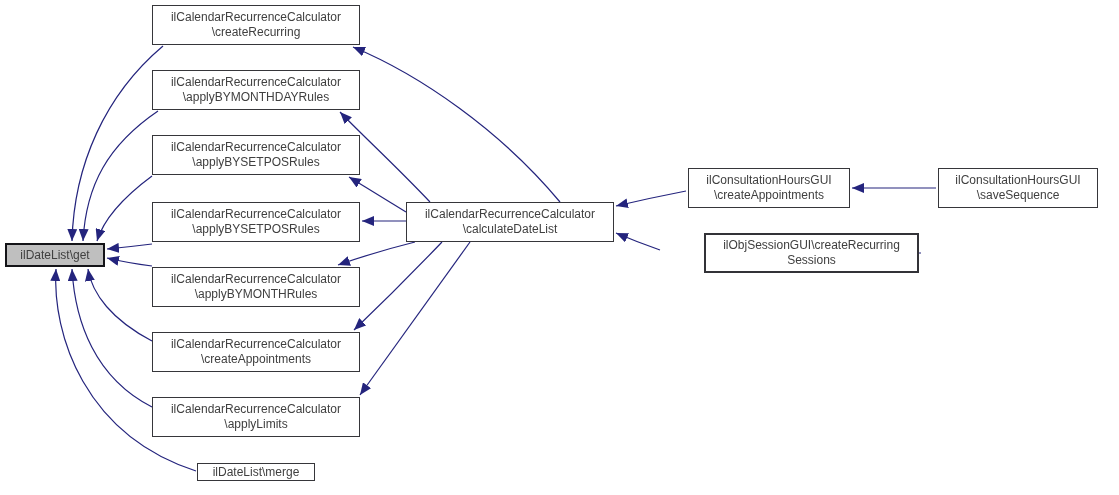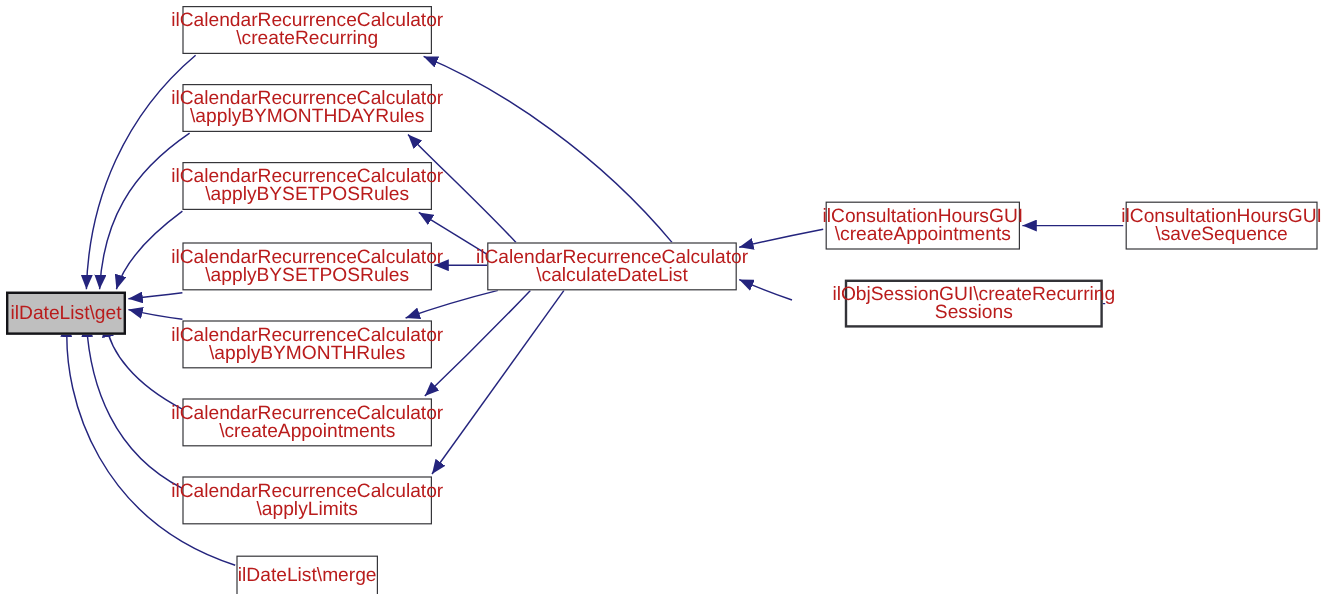--- a/index.html
+++ b/index.html
@@ -19,22 +19,22 @@
   .edge {
     fill: none;
     stroke: #24247d;
     stroke-width: 1.2px;
   }
   .node {
     position: absolute;
     box-sizing: border-box;
     background: #ffffff;
     border: 1px solid #36363a;
-    color: #b91c1c;
-    font-size: 16px;
+    color: #404040;
+    font-size: 12px;
     line-height: 15px;
     text-align: center;
     white-space: nowrap;
     display: flex;
     flex-direction: column;
     align-items: center;
     justify-content: center;
     cursor: pointer;
   }
   .node.focus {
@@ -70,21 +70,21 @@
     <path class="edge" d="M406,221 L362,221" marker-end="url(#arrow)"></path>
     <path class="edge" d="M415,242 Q375,252 338,265" marker-end="url(#arrow)"></path>
     <path class="edge" d="M442,242 Q398,288 354,330" marker-end="url(#arrow)"></path>
     <path class="edge" d="M470,242 Q414,320 360,395" marker-end="url(#arrow)"></path>
     <path class="edge" d="M686,191 Q650,198 616,206" marker-end="url(#arrow)"></path>
     <path class="edge" d="M660,250 Q637,242 616,233" marker-end="url(#arrow)"></path>
     <path class="edge" d="M936,188 L852,188" marker-end="url(#arrow)"></path>
     <path class="edge" d="M921,253 L879,253" marker-end="url(#arrow)"></path>
   </svg>
 
-  <div class="node focus" style="left:5px; top:243px; width:100px; height:36px;">
+  <div class="node focus" style="left:5px; top:243px; width:100px; height:24px;">
     <span>ilDateList\get</span>
   </div>
 
   <div class="node" style="left:152px; top:5px; width:208px; height:40px;">
     <span>ilCalendarRecurrenceCalculator</span>
     <span>\createRecurring</span>
   </div>
 
   <div class="node" style="left:152px; top:70px; width:208px; height:40px;">
     <span>ilCalendarRecurrenceCalculator</span>
@@ -109,21 +109,21 @@
   <div class="node" style="left:152px; top:332px; width:208px; height:40px;">
     <span>ilCalendarRecurrenceCalculator</span>
     <span>\createAppointments</span>
   </div>
 
   <div class="node" style="left:152px; top:397px; width:208px; height:40px;">
     <span>ilCalendarRecurrenceCalculator</span>
     <span>\applyLimits</span>
   </div>
 
-  <div class="node" style="left:197px; top:463px; width:118px; height:33px;">
+  <div class="node" style="left:197px; top:463px; width:118px; height:18px;">
     <span>ilDateList\merge</span>
   </div>
 
   <div class="node" style="left:406px; top:202px; width:208px; height:40px;">
     <span>ilCalendarRecurrenceCalculator</span>
     <span>\calculateDateList</span>
   </div>
 
   <div class="node" style="left:688px; top:168px; width:162px; height:40px;">
     <span>ilConsultationHoursGUI</span>

